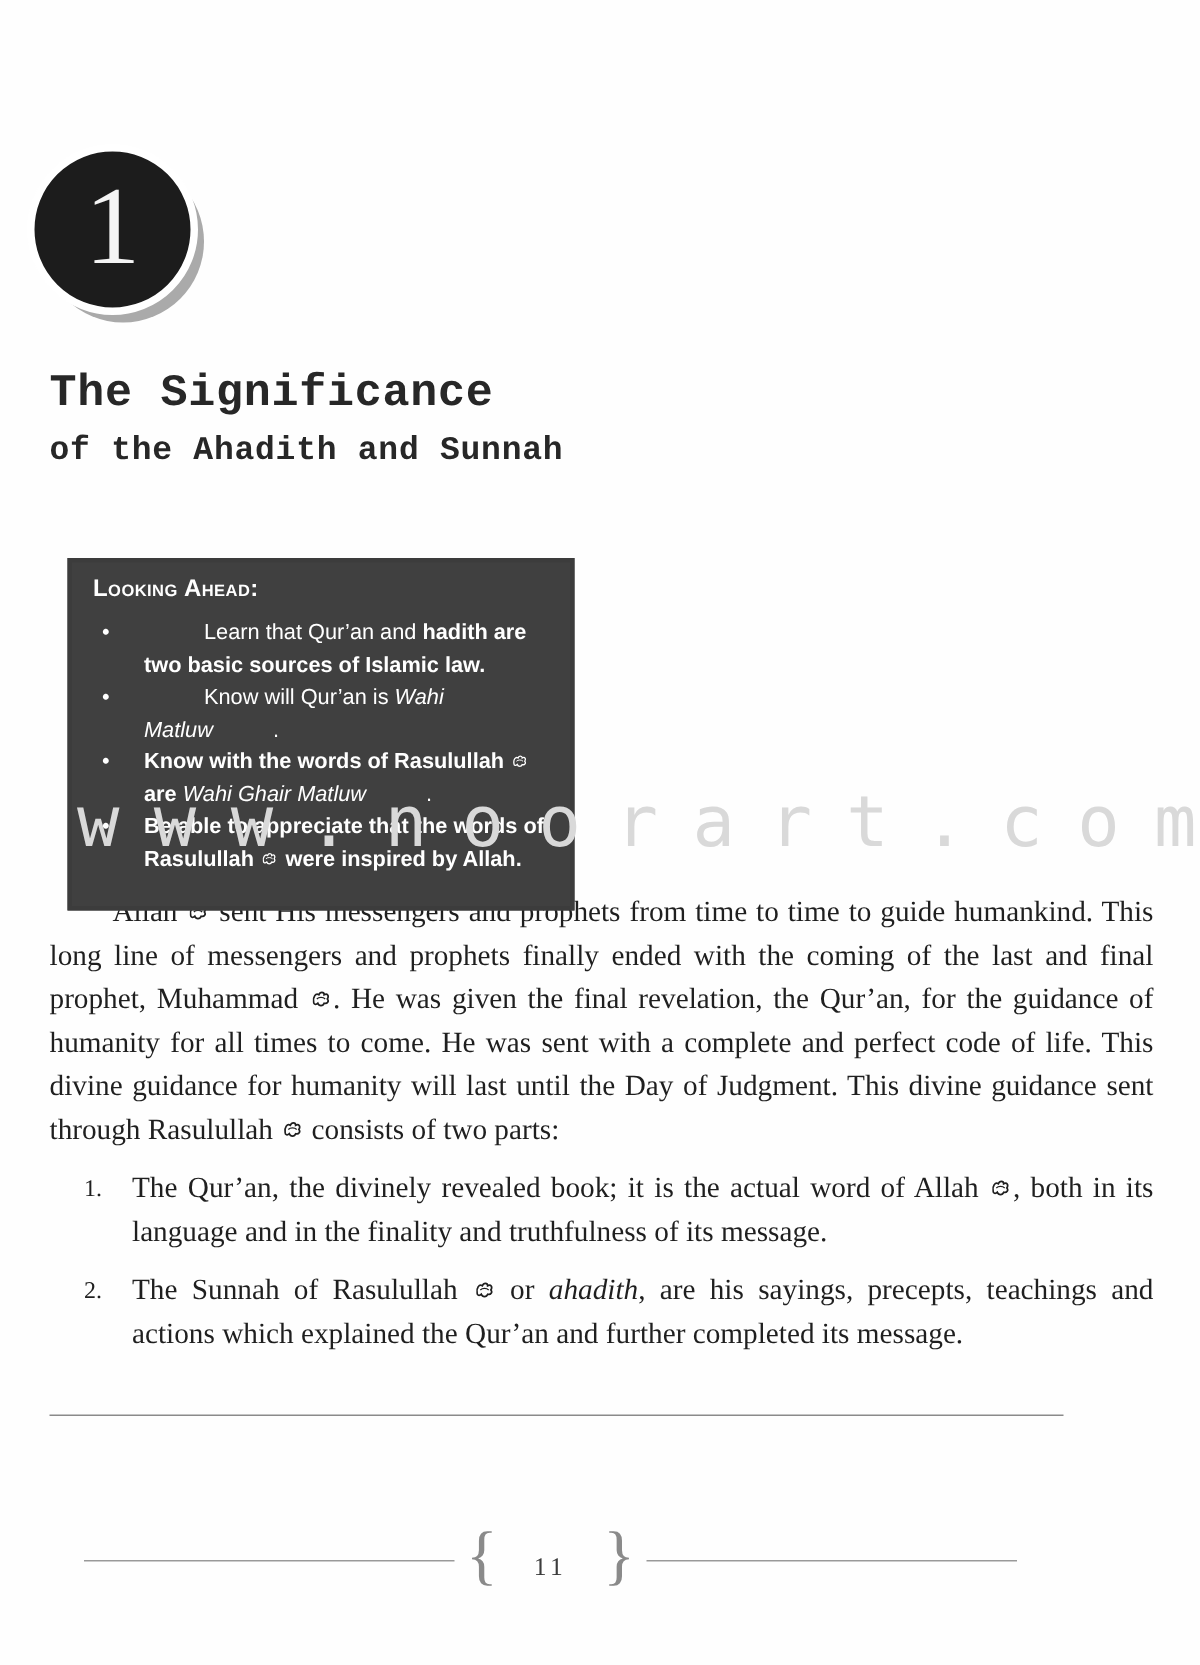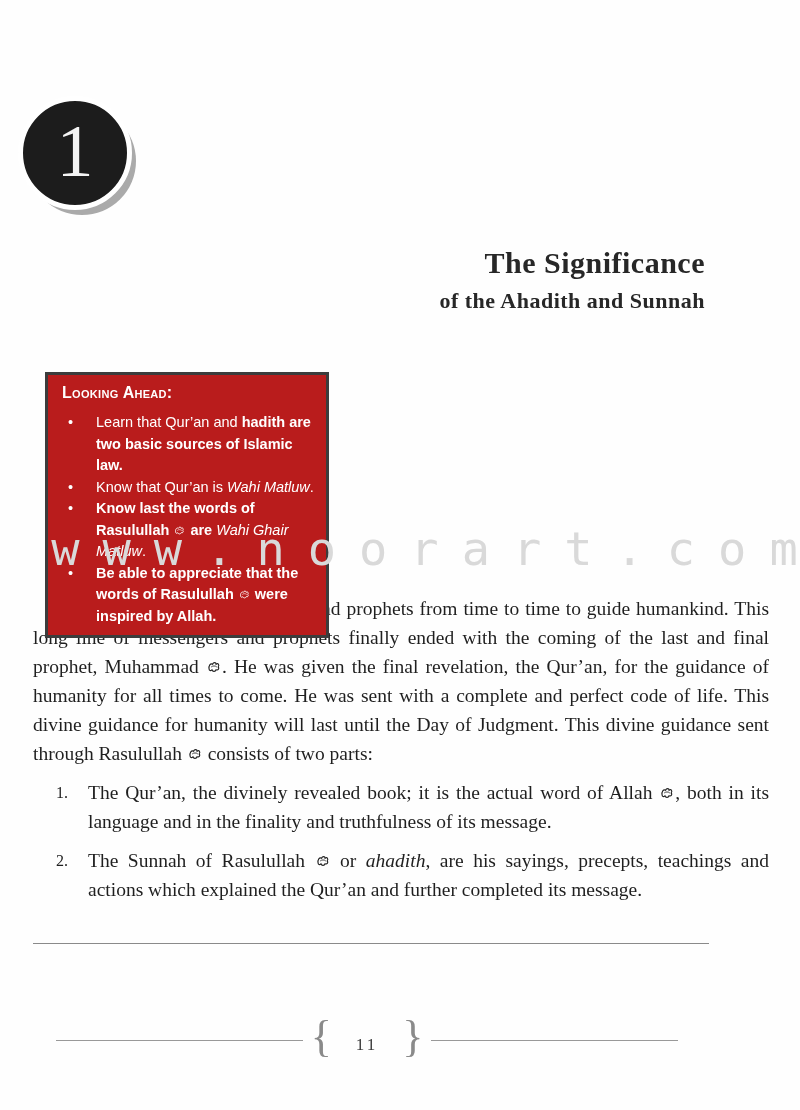--- a/index.html
+++ b/index.html
@@ -24,55 +24,55 @@
   }
   .chapter-badge .num {
     font-family: "Liberation Serif", serif;
     font-size: 74px; color: #f4f4f4; line-height: 1;
     transform: translateY(-2px);
   }
 
   
   .chapter-title {
     position: absolute; left: 33px; top: 246px; width: 672px;
-    text-align: right;
-    font-family: Liberation Serif, serif;
+    text-align: left;
+    font-family: Liberation Mono, monospace;
     font-weight: bold; color: #272727;
   }
   .chapter-title .line1 { font-size: 30px; letter-spacing: 0.5px; }
   .chapter-title .line2 { font-size: 22px; letter-spacing: 0.5px; margin-top: 8px; }
 
   
   .lookbox {
-    position: absolute; left: 45px; top: 372px; width: 284px;
+    position: absolute; left: 45px; top: 372px; width: 338px;
     box-sizing: border-box;
-    background: #b91c1c;
+    background: #404040;
     border: 3px solid #3c3c3c;
-    padding: 9px 10px 8px 12px;
+    padding: 9px 10px 20px 12px;
     font-family: "Liberation Sans", sans-serif;
     color: #ffffff;
     z-index: 1;
   }
   .lookbox .heading {
     font-variant: small-caps;
     font-weight: bold;
     font-size: 16px;
     letter-spacing: 0.3px;
     margin: 0 0 10px 2px;
   }
   .lookbox ul { list-style: none; margin: 0; padding: 0; }
   .lookbox li {
     position: relative;
     padding-left: 36px;
     font-size: 14.5px;
     line-height: 21.5px;
     font-weight: 600;
   }
   .lookbox li .dot { position: absolute; left: 8px; top: 0; font-weight: 400; }
-  .lookbox li .rg { font-weight: 400; }
+  .lookbox li .rg { font-weight: 400; margin-left: 40px; }
   .lookbox li .bd { font-weight: 700; margin-top: 16px; }
   .lookbox li .it { font-style: italic; font-weight: 400; }
 
   
   .watermark {
     position: absolute; left: 0; top: 521px; width: 800px;
     text-align: center;
     font-family: "DejaVu Sans Mono", monospace;
     font-size: 47px;
     letter-spacing: 23px;
@@ -143,24 +143,24 @@
   <div class="line2">of the Ahadith and Sunnah</div>
 </div>
 
 <div class="lookbox">
   <div class="heading">Looking Ahead:</div>
   <ul>
     <li>
       <span class="dot">•</span><span class="rg">Learn that Qur’an and </span><span class="bd">hadith are two basic sources of Islamic law.</span>
     </li>
     <li>
-      <span class="dot">•</span><span class="rg">Know that Qur’an is </span><span class="it">Wahi Matluw</span><span class="rg">.</span>
-    </li>
-    <li>
-      <span class="dot">•</span><span class="bd">Know last the words of Rasulullah </span><svg class="honorific" viewBox="0 0 20 20">
+      <span class="dot">•</span><span class="rg">Know will Qur’an is </span><span class="it">Wahi Matluw</span><span class="rg">.</span>
+    </li>
+    <li>
+      <span class="dot">•</span><span class="bd">Know with the words of Rasulullah </span><svg class="honorific" viewBox="0 0 20 20">
           <path d="M3 13 C2 8 5 4 8 6 C9 3 13 3 13 6 C16 4 18 7 16 10 C18 12 16 15 13 14 C12 17 8 17 7 14 C5 16 3 15 3 13 Z" fill="none" stroke="currentColor" stroke-width="1.6"></path>
           <path d="M6 10 C8 8 12 8 14 10" stroke="currentColor" fill="none" stroke-width="1.2"></path>
         </svg><span class="bd"> are </span><span class="it">Wahi Ghair Matluw</span><span class="rg">.</span>
     </li>
     <li>
       <span class="dot">•</span><span class="bd">Be able to appreciate that the words of Rasulullah </span><svg class="honorific" viewBox="0 0 20 20">
           <path d="M3 13 C2 8 5 4 8 6 C9 3 13 3 13 6 C16 4 18 7 16 10 C18 12 16 15 13 14 C12 17 8 17 7 14 C5 16 3 15 3 13 Z" fill="none" stroke="currentColor" stroke-width="1.6"></path>
           <path d="M6 10 C8 8 12 8 14 10" stroke="currentColor" fill="none" stroke-width="1.2"></path>
         </svg><span class="bd"> were inspired by Allah.</span>
     </li>

